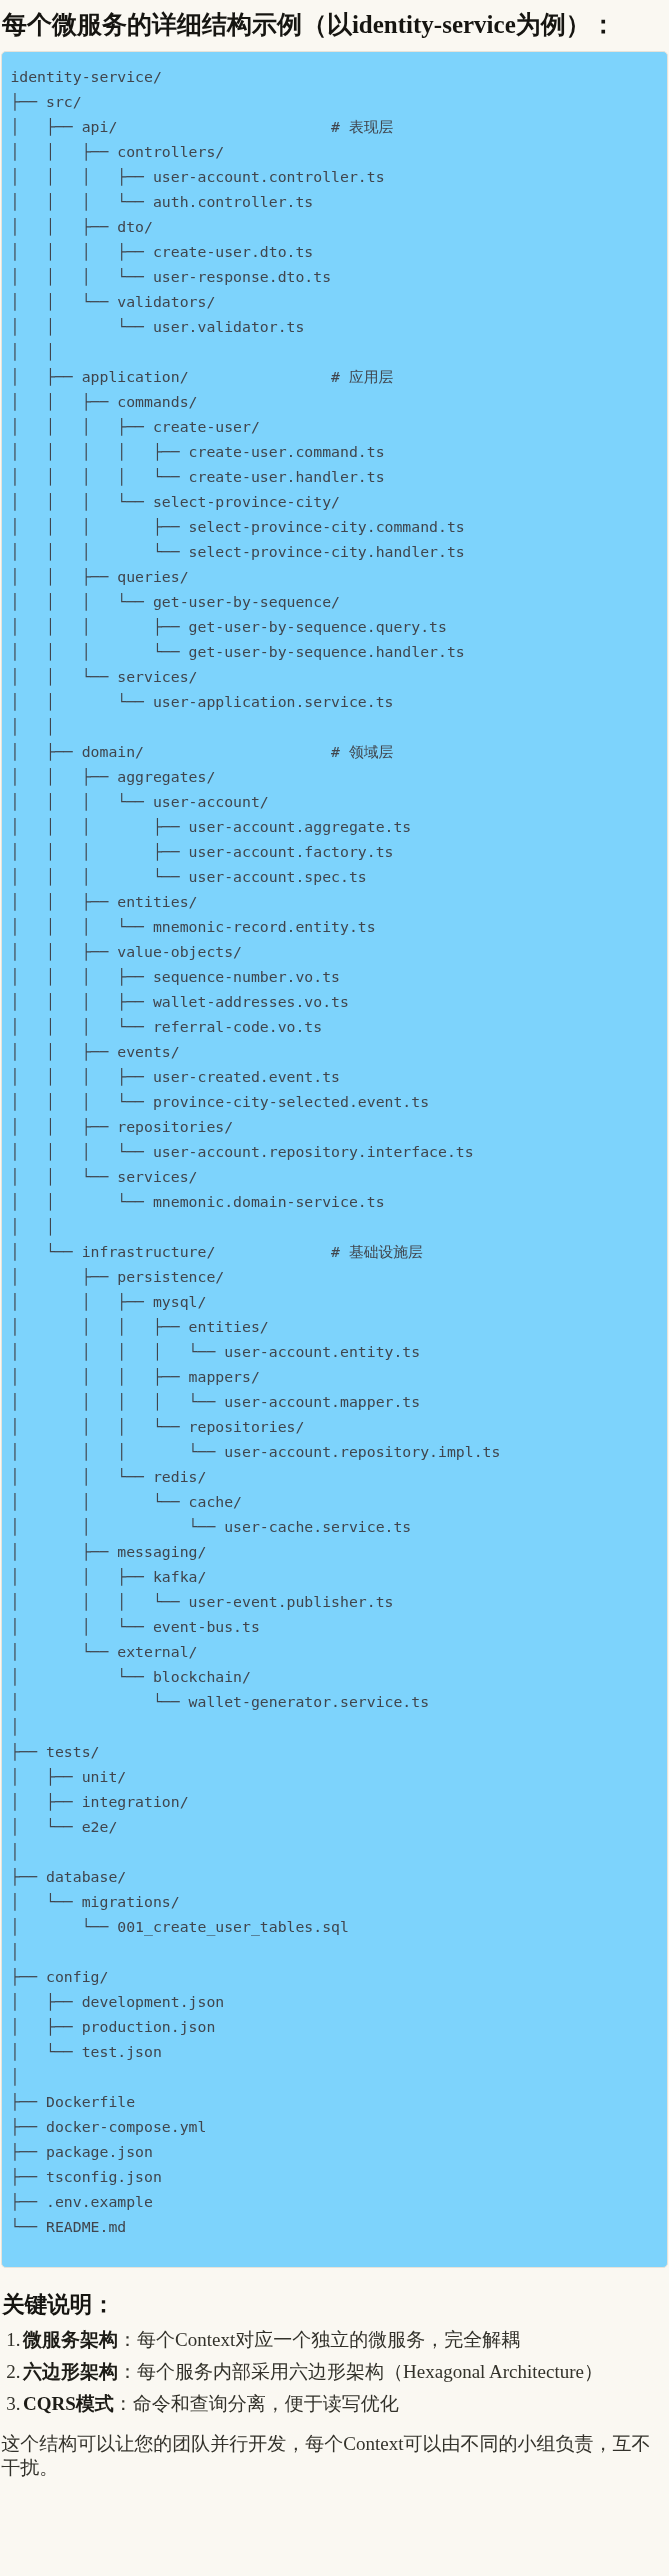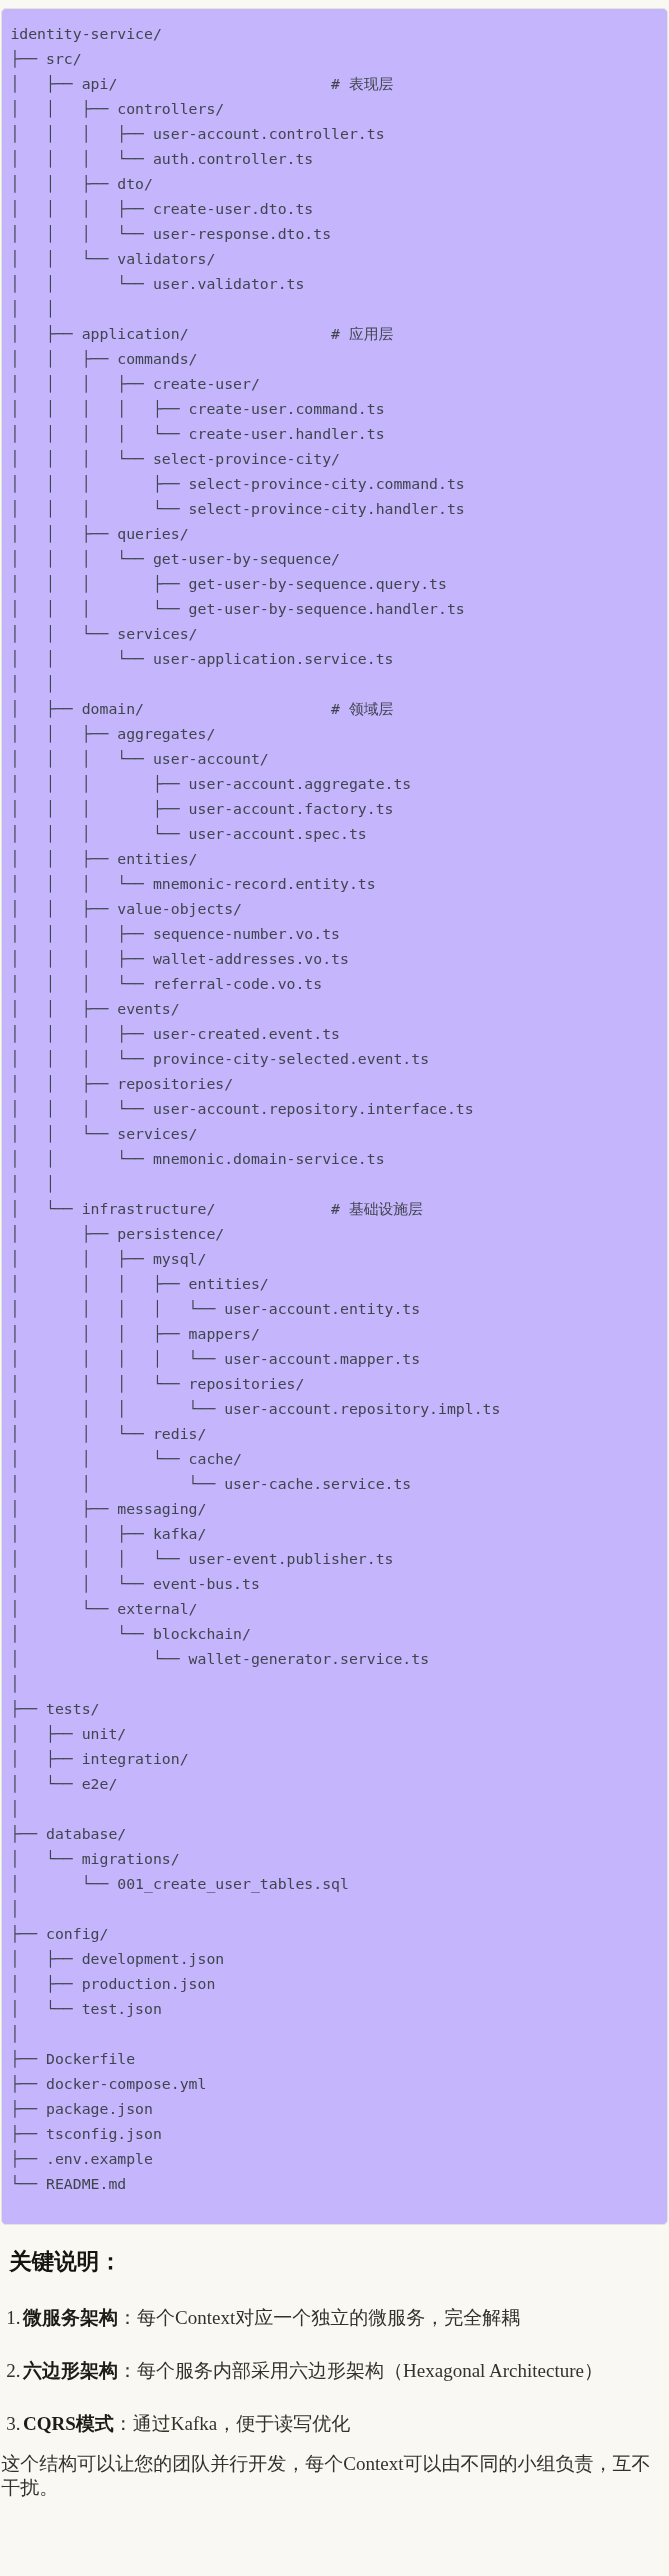--- a/index.html
+++ b/index.html
@@ -18,47 +18,47 @@
   .page-title {
     margin: 0 1.3px 10px 1.9px;
     font-size: 25px;
     line-height: 33px;
     font-weight: 700;
     color: #161511;
     font-family: "Liberation Serif", serif;
   }
   .code-card {
     margin: 0 1.3px;
-    background: #c4b5fd;
+    background: #7dd3fc;
     border: 0.6px solid #e6e3da;
     border-radius: 5px;
     padding: 12.5px 6.3px 27.5px 8.1px;
     box-sizing: border-box;
     overflow: hidden;
   }
   .tree-pre {
     margin: 0;
     font-family: "DejaVu Sans Mono", monospace;
     font-size: 14.8px;
     line-height: 25px;
     color: #40454d;
     white-space: pre;
   }
   .notes {
     margin: 22.5px 1.3px 0 1.3px;
   }
   .notes-heading {
-    margin: 8px;
+    margin: 1px;
     font-size: 22.5px;
     line-height: 30px;
     font-weight: 700;
     color: #161511;
   }
   .note-item {
-    margin-top: 29px;
+    margin-top: 8px;
     padding-left: 5px;
     font-size: 19px;
     line-height: 24px;
   }
   .note-num {
     font-weight: 400;
     color: #33322b;
     margin-right: 2.5px;
   }
   .note-term {
@@ -74,20 +74,21 @@
     font-size: 19px;
     line-height: 24px;
     color: #33322b;
   }
 </style>
 </head>
 <body>
 
 <div class="page">
 
+  <h1 class="page-title">每个微服务的详细结构示例（以identity-service为例）：</h1>
 
   <div class="code-card">
     <pre class="tree-pre">identity-service/
 ├── src/
 │   ├── api/                        # 表现层
 │   │   ├── controllers/
 │   │   │   ├── user-account.controller.ts
 │   │   │   └── auth.controller.ts
 │   │   ├── dto/
 │   │   │   ├── create-user.dto.ts
@@ -178,21 +179,21 @@
 
     <div class="note-item">
       <span class="note-num">1.</span><span class="note-term">微服务架构</span><span class="note-desc">：每个Context对应一个独立的微服务，完全解耦</span>
     </div>
 
     <div class="note-item">
       <span class="note-num">2.</span><span class="note-term">六边形架构</span><span class="note-desc">：每个服务内部采用六边形架构（Hexagonal Architecture）</span>
     </div>
 
     <div class="note-item">
-      <span class="note-num">3.</span><span class="note-term">CQRS模式</span><span class="note-desc">：通过Kafka，便于读写优化</span>
+      <span class="note-num">3.</span><span class="note-term">CQRS模式</span><span class="note-desc">：命令和查询分离，便于读写优化</span>
     </div>
 
 
 
 
     <p class="notes-footer">这个结构可以让您的团队并行开发，每个Context可以由不同的小组负责，互不干扰。</p>
 
   </div>
 
 </div>

